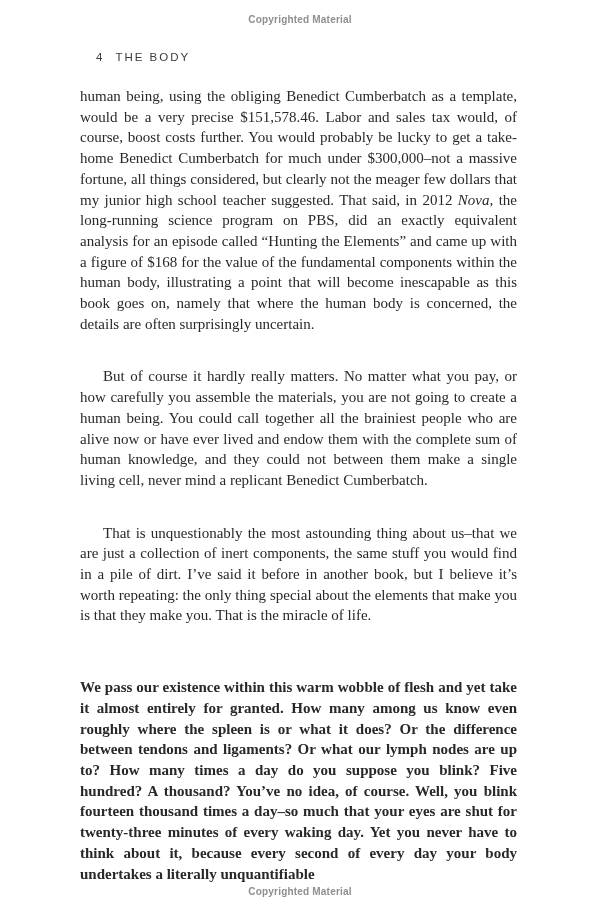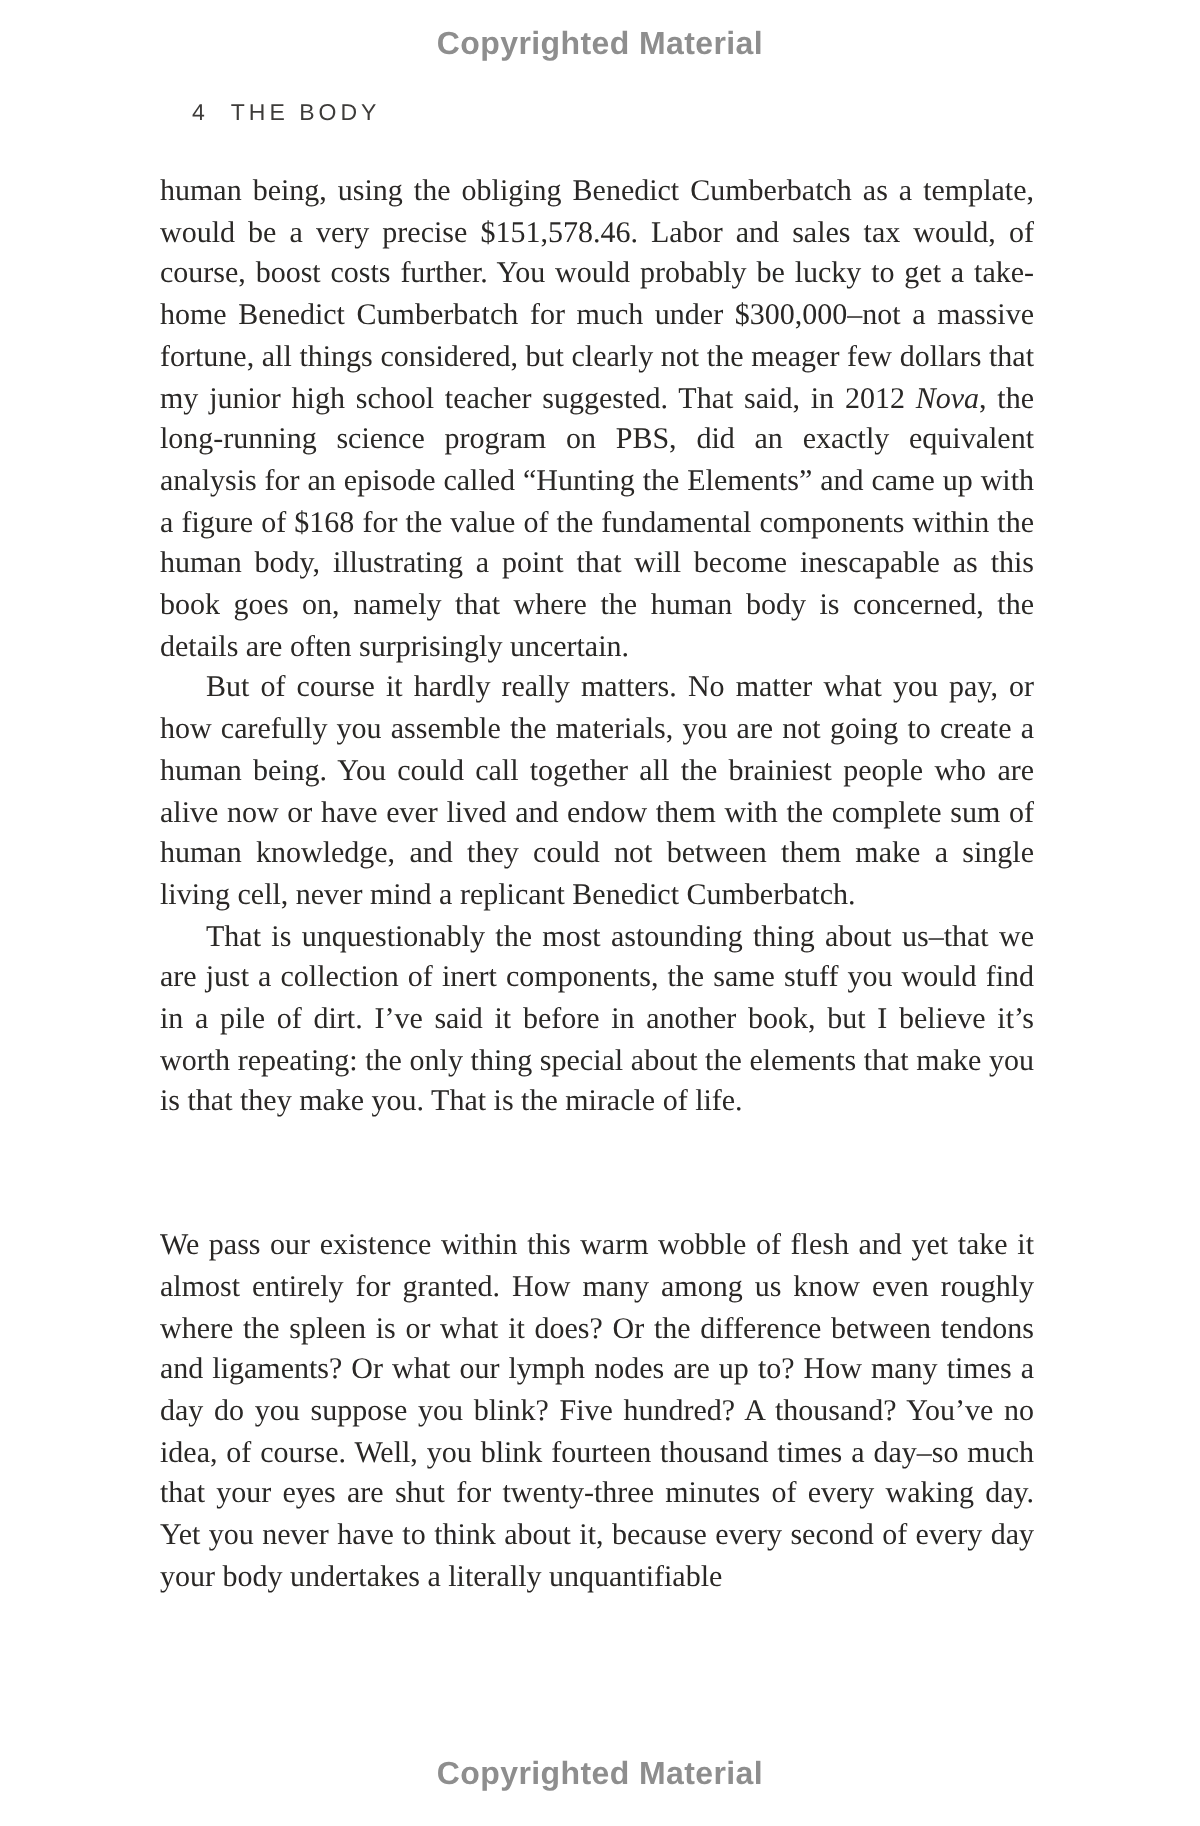--- a/index.html
+++ b/index.html
@@ -15,21 +15,21 @@
     overflow: hidden;
     font-family: "Liberation Serif", serif;
   }
   .watermark {
     position: absolute;
     left: 0;
     right: 0;
     text-align: center;
     font-family: "Liberation Sans", sans-serif;
     font-weight: bold;
-    font-size: 16px;
+    font-size: 10px;
     color: #8e8e8e;
     letter-spacing: 0.2px;
   }
   .watermark.top { top: 14px; }
   .watermark.bottom { bottom: 16px; }
   .running-header {
     position: absolute;
     top: 51px;
     left: 96px;
     font-family: "Liberation Sans", sans-serif;
@@ -50,23 +50,25 @@
     line-height: 20.7px;
     text-align: justify;
     color: #2a2826;
   }
   .text-block p {
     margin: 0;
     padding: 0;
   }
   .text-block p.indent {
     text-indent: 23px;
+    margin-top: 32px;
   }
   .text-block p.section-start {
     margin-top: 51px;
+    font-weight: bold;
   }
   .text-block i {
     font-style: italic;
     margin-top: 20px;
   }
 </style>
 </head>
 <body>
 
 <div class="page">

